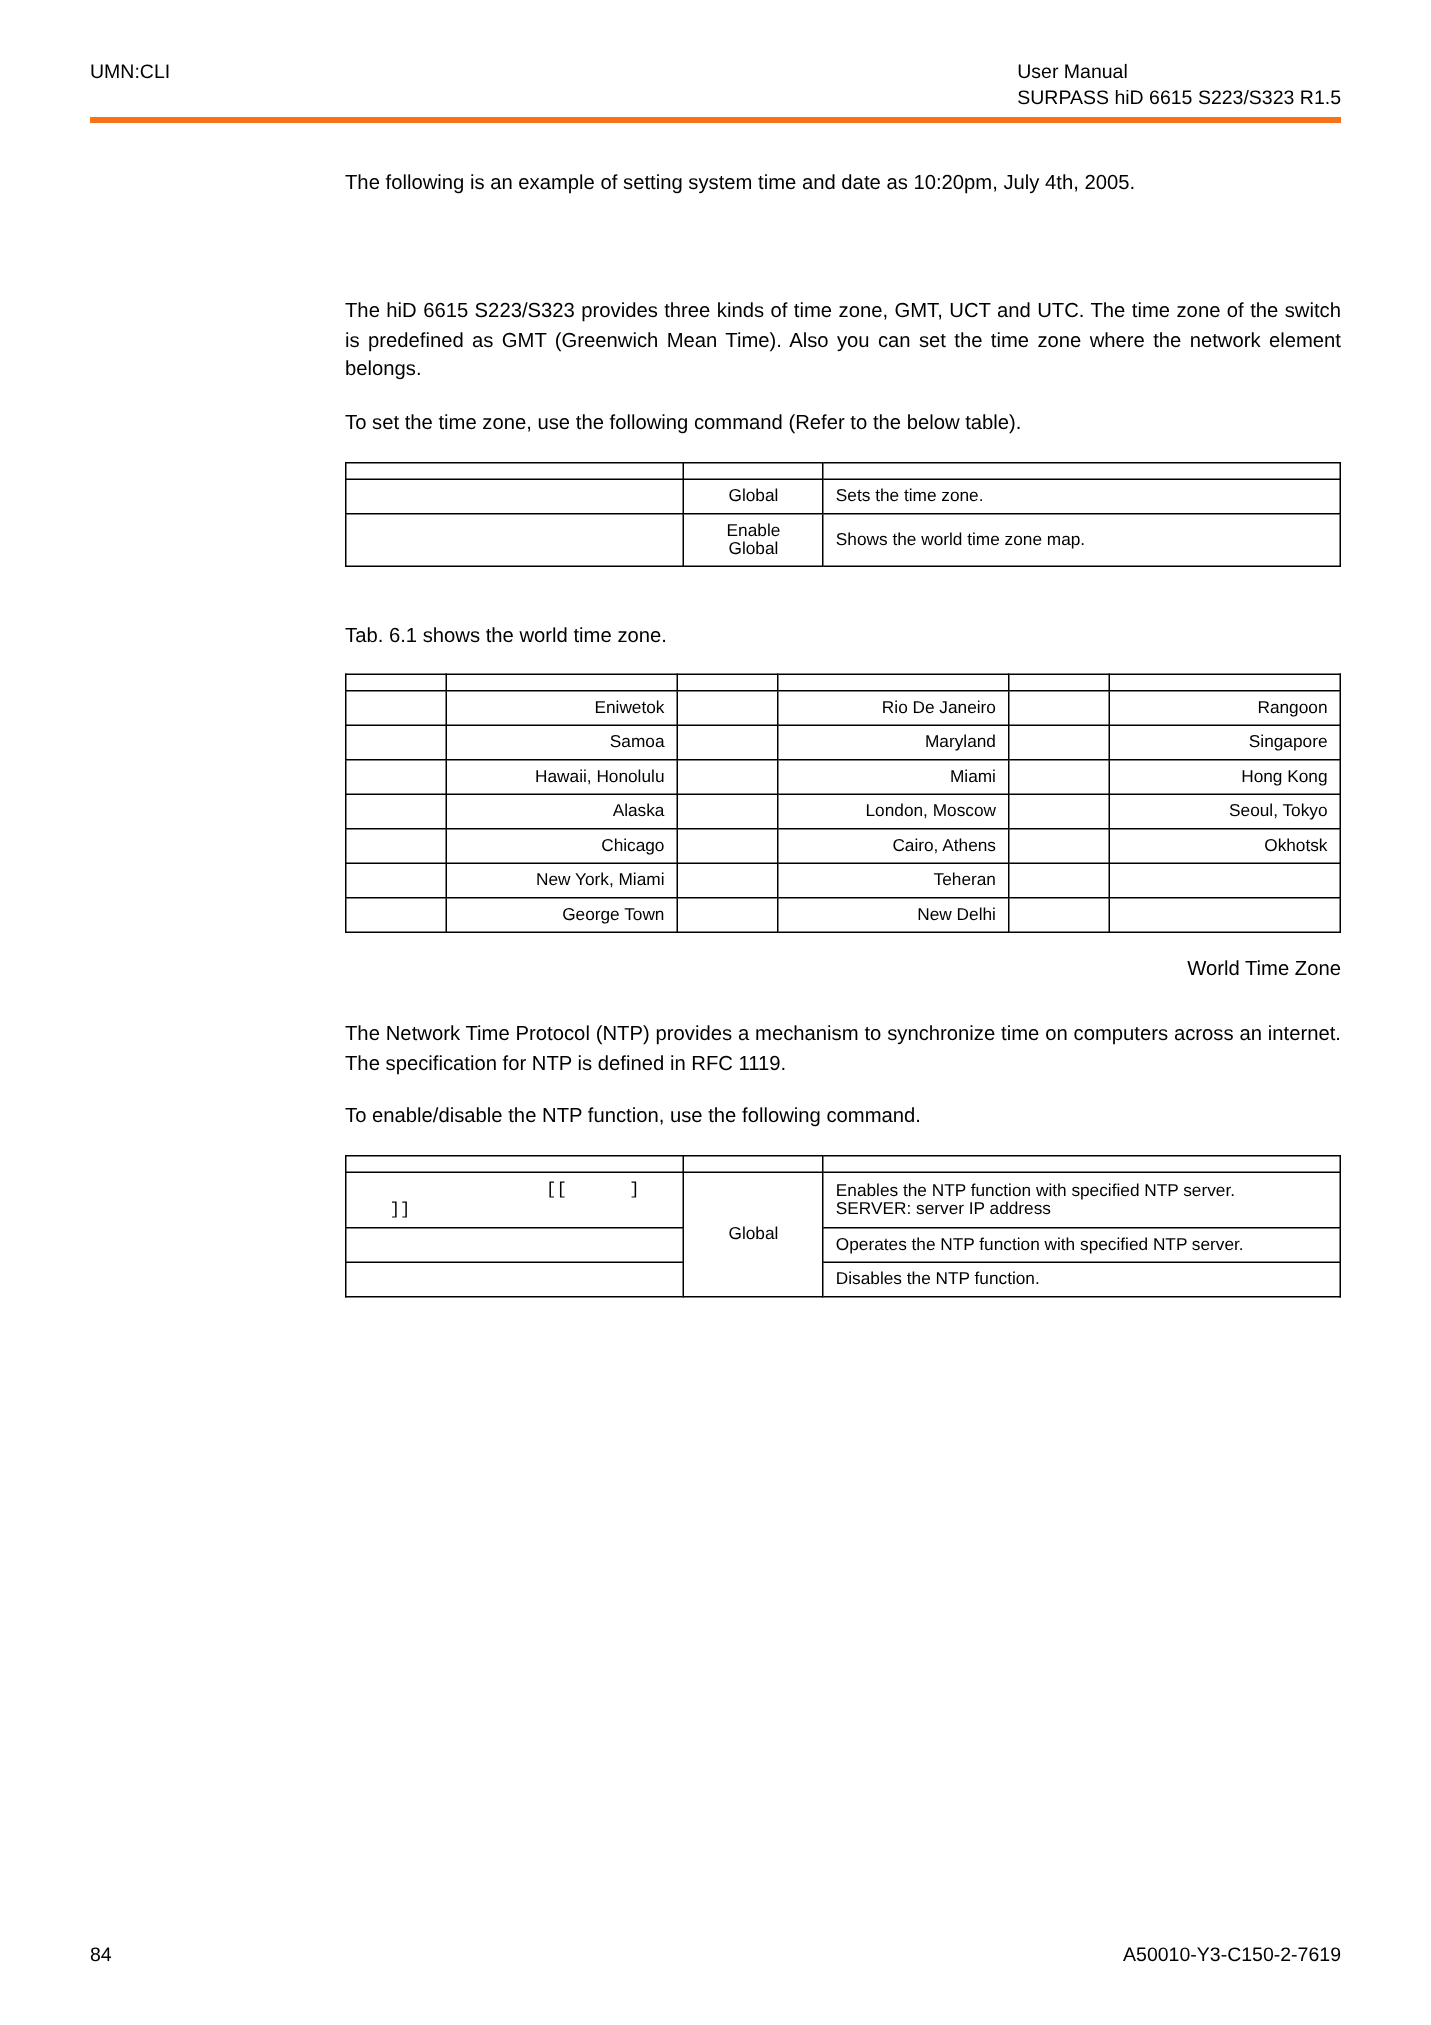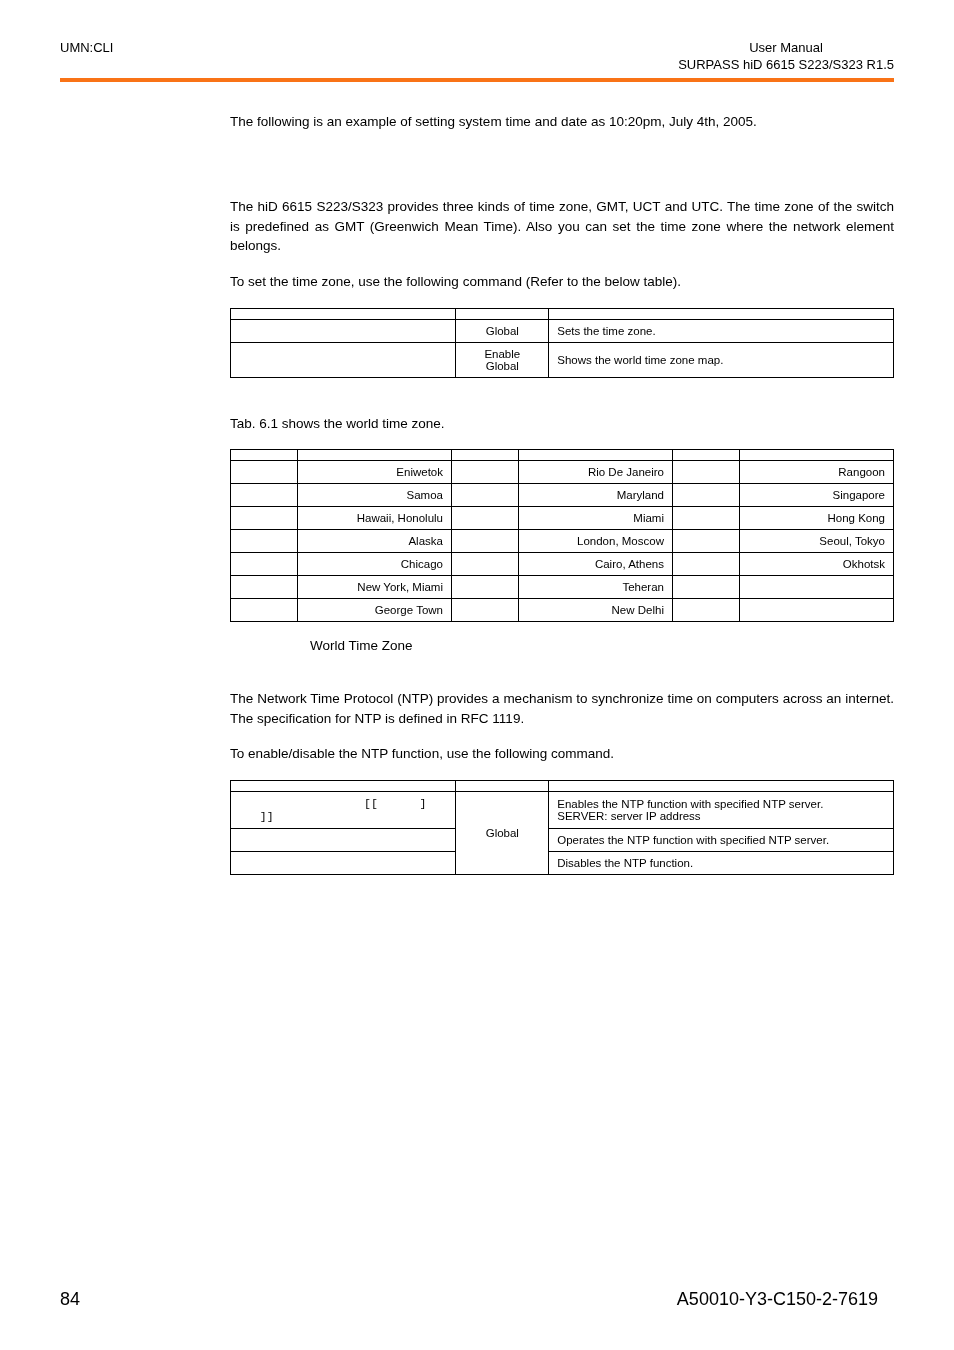--- a/index.html
+++ b/index.html
@@ -15,21 +15,21 @@
   }
   .header {
     display: flex;
     justify-content: space-between;
     align-items: flex-start;
     border-bottom: 4px solid #f97316;
     padding-bottom: 4px;
     margin-bottom: 30px;
   }
   .header-left { font-size: 13px; }
-  .header-right { text-align: center; font-size: 13px; line-height: 1.3; }
+  .header-right { text-align: left; font-size: 13px; line-height: 1.3; }
   .content {
     margin-left: 170px;
   }
   .para {
     font-size: 13.5px;
     line-height: 1.45;
     margin-bottom: 16px;
     text-align: justify;
   }
   .spacer-small { height: 20px; }
@@ -48,32 +48,33 @@
   th { text-align: center; font-weight: bold; }
   .col-cmd { width: 34%; }
   .col-mode { width: 14%; text-align: center; }
   .col-desc { width: 52%; }
   .center { text-align: center; }
   .tz-table td, .tz-table th { text-align: right; }
   .tz-col-g { width: 10%; }
   .tz-col-city { width: 23%; }
   .caption-row {
     font-size: 13.5px;
-    margin-bottom: 16px;
+    margin-bottom: 6px;
     display: flex;
+    justify-content: space-between;
   }
   .caption-label { font-weight: bold; min-width: 80px; }
   .footer {
     position: absolute;
     bottom: 40px;
     left: 60px;
-    right: 76px;
+    right: 60px;
     display: flex;
     justify-content: space-between;
-    font-size: 18px;
+    font-size: 13px;
     align-items: center;
   }
   .mono { font-family: "Courier New", monospace; font-size: 11.5px; }
 </style>
 </head>
 <body>
 
 <div class="header">
   <div class="header-left">UMN:CLI</div>
   <div class="header-right">

